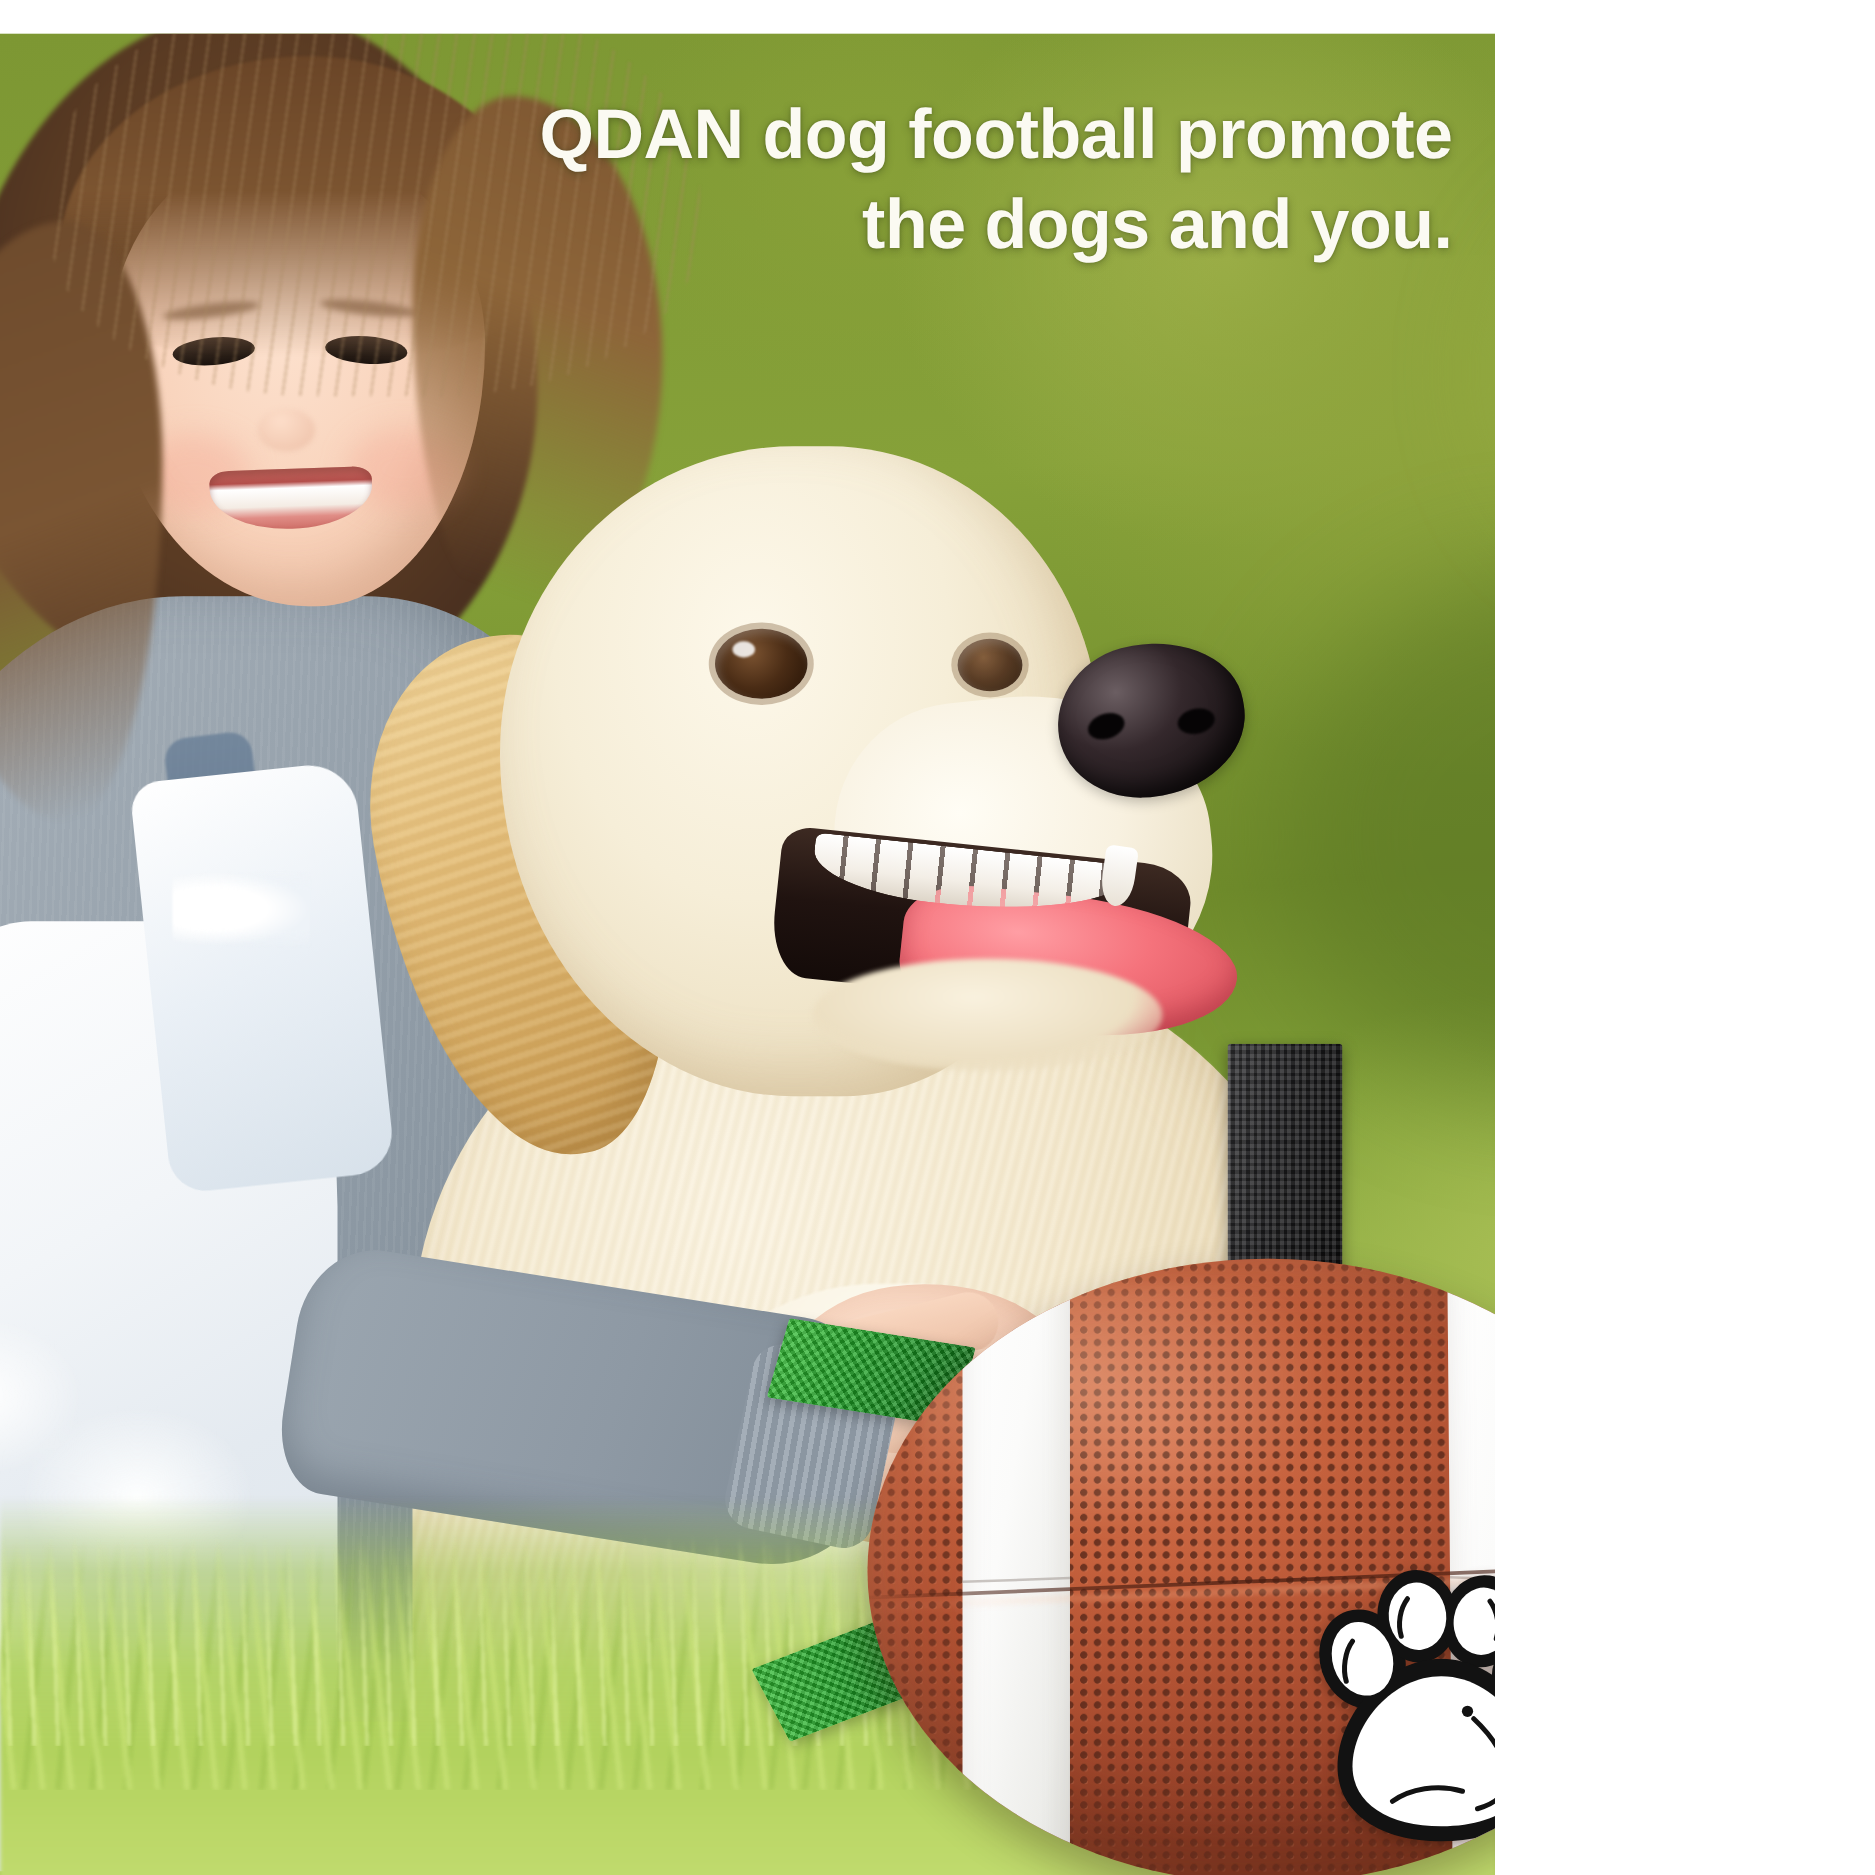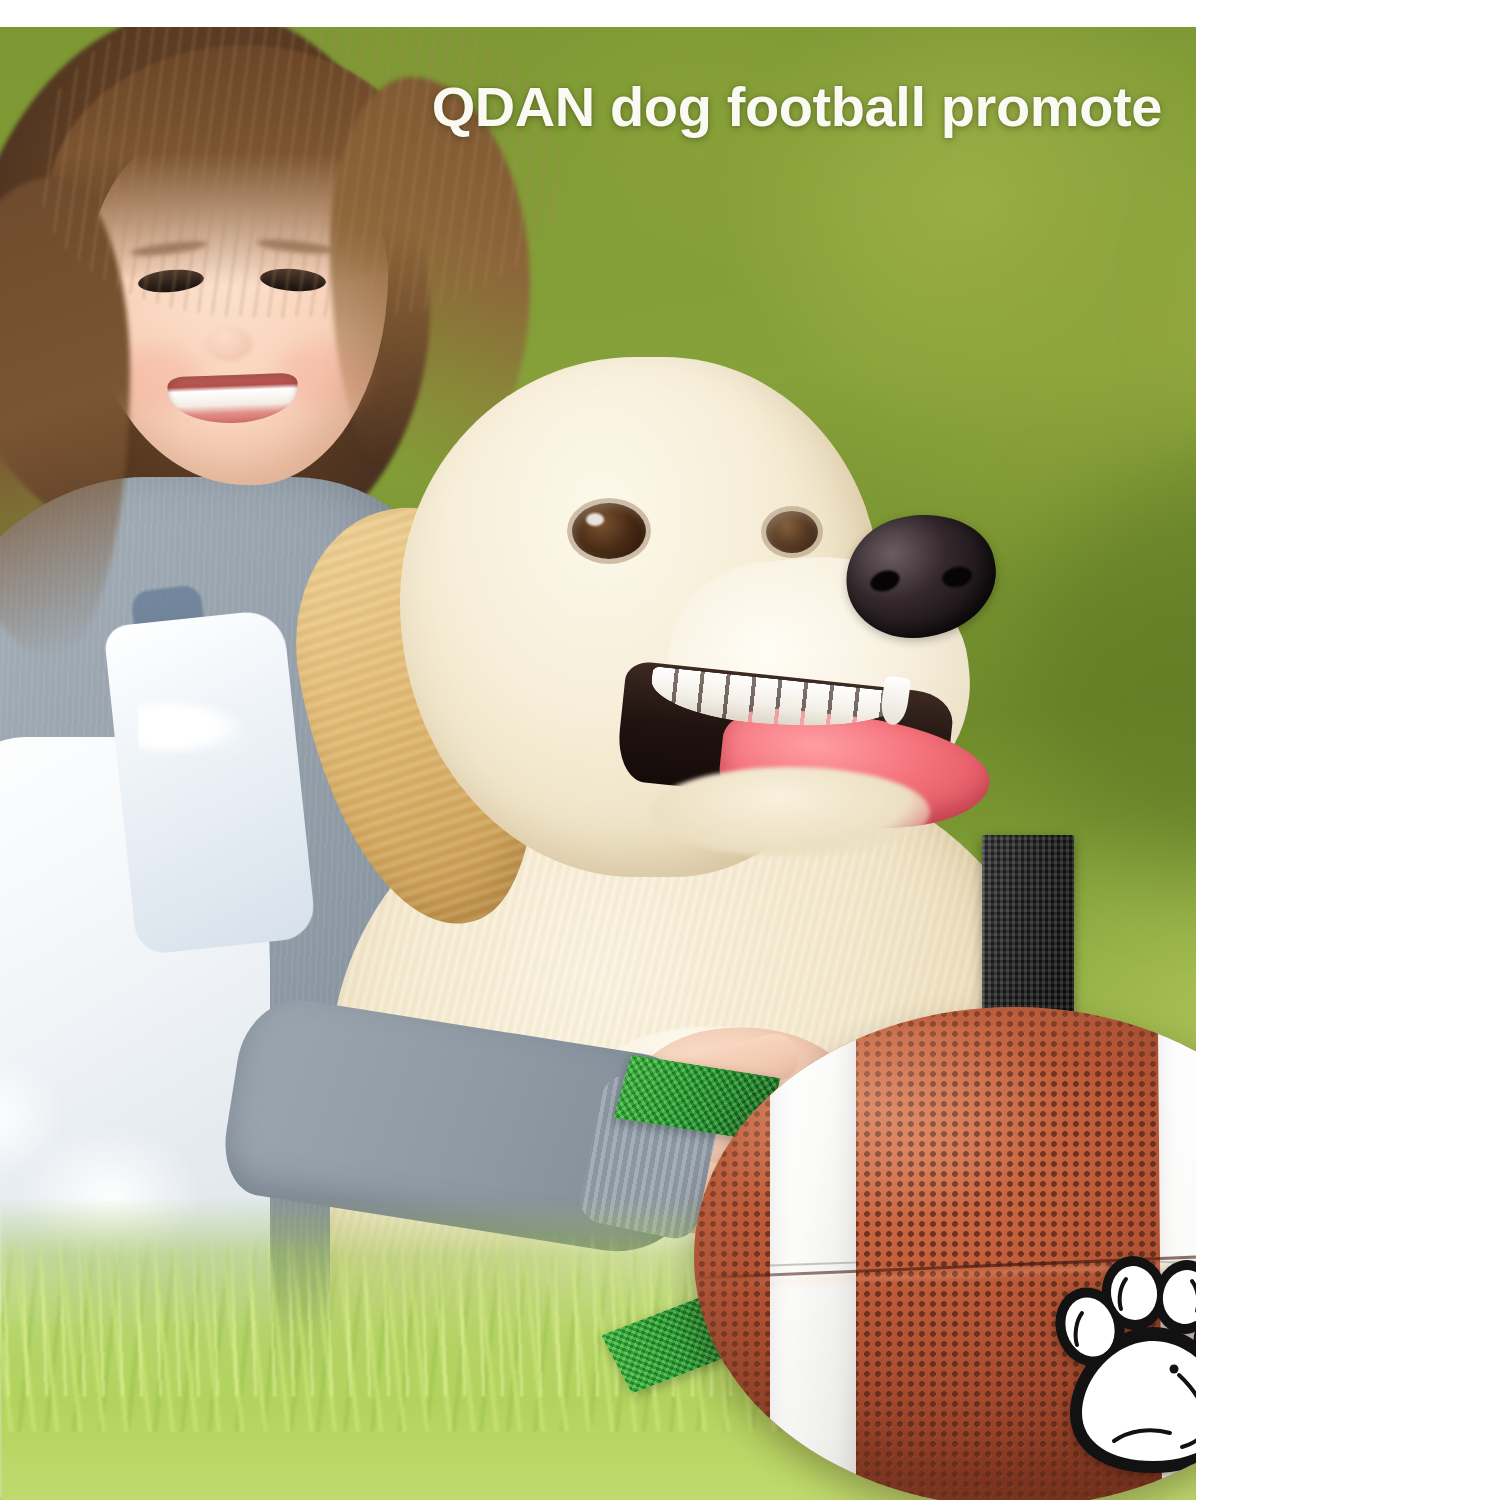--- a/index.html
+++ b/index.html
@@ -482,15 +482,16 @@
             <path d="M68 186 C82 176 104 172 124 178"></path>
           </g>
           <circle cx="128" cy="114" r="4.5" fill="#121212"></circle>
         </svg>
       </div>
     </div>
   </div>
 
   <div class="headline">
     <span class="ln">QDAN dog football promote</span>
+    <span class="ln">the dogs and you.</span>
   </div>
 
 </div>
 
 </body></html>

